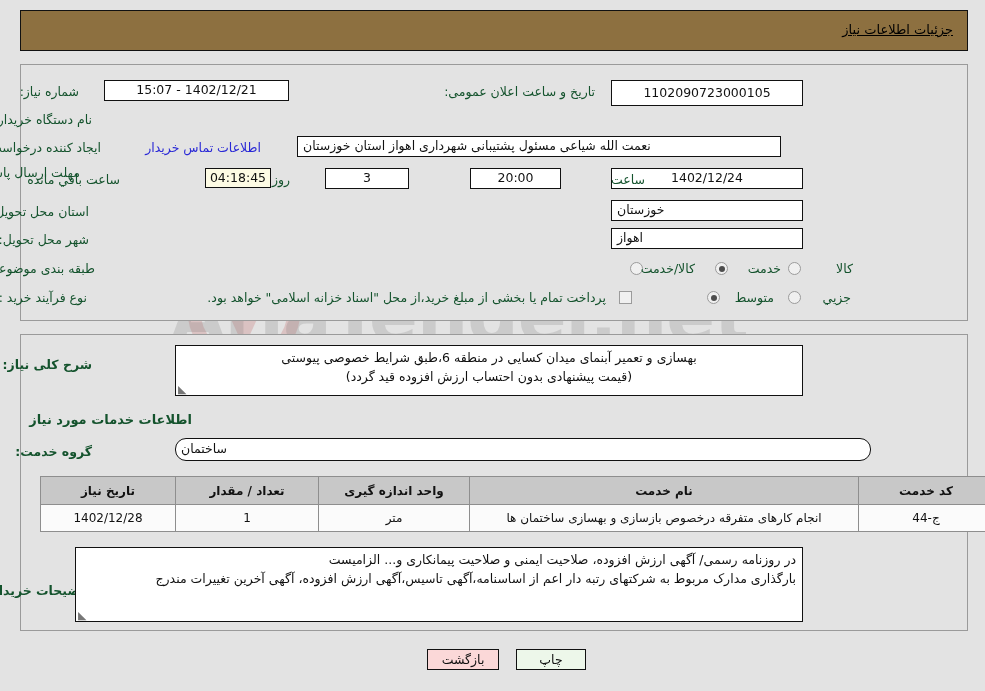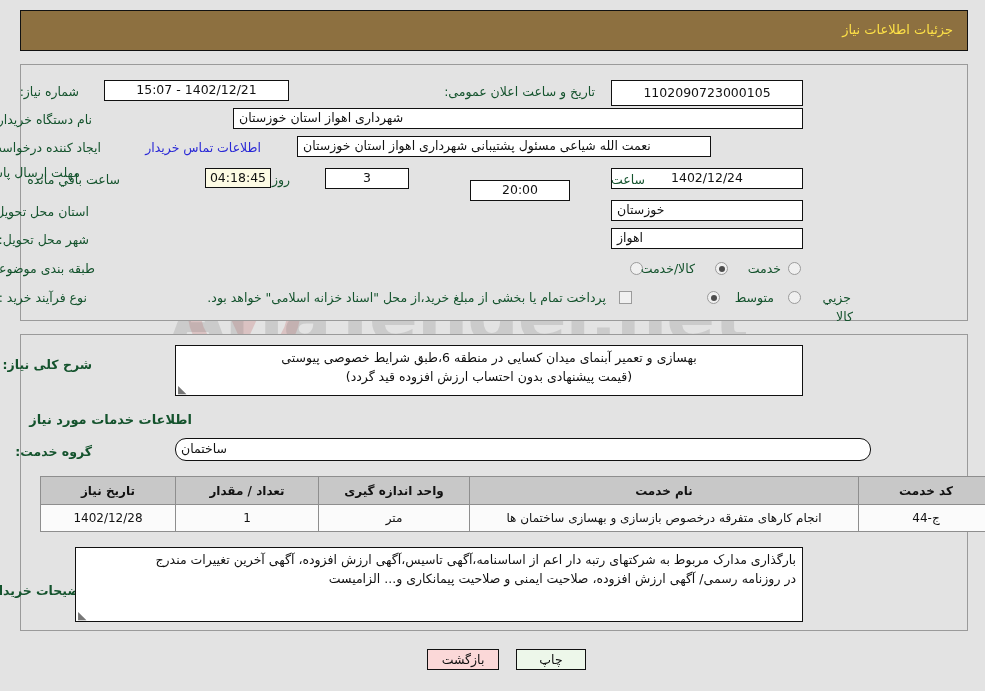--- a/index.html
+++ b/index.html
@@ -55,23 +55,24 @@
     height: 41px;
     background: #8d7040;
     border: 1px solid #111;
     box-sizing: border-box;
     z-index: 2;
   }
   #title-bar .title-text {
     position: absolute;
     right: 14px;
     top: 11px;
-    color: #fde047;
+    color: #000000;
     font-size: 13px;
     white-space: nowrap;
+    text-decoration: underline;
   }
 
   
   .panel {
     position: absolute;
     background: #e3e3e3;
     border: 1px solid #9a9a9a;
     box-sizing: border-box;
     z-index: 1;
   }
@@ -233,45 +234,44 @@
 
   <div class="panel" id="panel-top"></div>
 
   <div class="lbl" style="right:906px; top:84px;">شماره نیاز:</div>
   <div class="fld center" style="left:611px; top:80px; width:192px; height:26px;">1102090723000105</div>
 
   <div class="lbl" style="right:390px; top:84px;">تاریخ و ساعت اعلان عمومی:</div>
   <div class="fld center" style="left:104px; top:80px; width:185px; height:21px;">1402/12/21 - 15:07</div>
 
   <div class="lbl" style="right:893px; top:112px;">نام دستگاه خریدار:</div>
-  <div class="fld right" style="left:233px; top:108px; width:570px; height:21px;">شهرداری اهواز استان خوزستان</div>
 
   <div class="lbl" style="right:884px; top:140px;">ایجاد کننده درخواست:</div>
-  <div class="fld right" style="left:297px; top:136px; width:414px; height:21px;">نعمت الله شیاعی مسئول پشتیبانی شهرداری اهواز استان خوزستان</div>
+  <div class="fld right" style="left:297px; top:136px; width:484px; height:21px;">نعمت الله شیاعی مسئول پشتیبانی شهرداری اهواز استان خوزستان</div>
   <div class="linkish" style="right:724px; top:140px;">اطلاعات تماس خریدار</div>
 
   <div class="lbl" style="right:905px; top:164px; width:72px; text-align:right; line-height:1.45;">مهلت ارسال پاسخ: تا تاریخ:</div>
   <div class="fld center" style="left:611px; top:168px; width:192px; height:21px;">1402/12/24</div>
   <div class="lbl" style="right:340px; top:172px;margin-left:36px;">ساعت</div>
-  <div class="fld center" style="left:470px; top:180px; width:100px; height:21px;">20:00</div>
+  <div class="fld center" style="left:470px; top:168px; width:91px; height:21px;">20:00</div>
   <div class="fld center" style="left:325px; top:168px; width:84px; height:21px;">3</div>
   <div class="lbl" style="right:695px; top:172px;">روز و</div>
   <div class="fld timer center" style="left:205px; top:168px; width:66px; height:20px;">04:18:45</div>
   <div class="lbl" style="right:865px; top:172px;">ساعت باقي مانده</div>
 
   <div class="lbl" style="right:896px; top:204px;">استان محل تحویل:</div>
   <div class="fld right" style="left:611px; top:200px; width:192px; height:21px;">خوزستان</div>
 
   <div class="lbl" style="right:896px; top:232px;">شهر محل تحویل:</div>
   <div class="fld right" style="left:611px; top:228px; width:192px; height:21px;">اهواز</div>
 
   <div class="lbl" style="right:890px; top:261px;">طبقه بندی موضوعی:</div>
 
   <div class="radio" style="left:788px; top:262px;"></div>
-  <div class="lbl" style="right:132px; top:261px;margin-top:48px;">کالا</div>
+  <div class="lbl" style="right:132px; top:261px;">کالا</div>
 
   <div class="radio on" style="left:715px; top:262px;"></div>
   <div class="lbl" style="right:204px; top:261px;">خدمت</div>
 
   <div class="radio" style="left:630px; top:262px;"></div>
   <div class="lbl" style="right:290px; top:261px;">کالا/خدمت</div>
 
   <div class="lbl" style="right:898px; top:290px;">نوع فرآیند خرید :</div>
 
   <div class="radio" style="left:788px; top:291px;"></div>
@@ -315,21 +315,21 @@
         <td class="name">انجام کارهای متفرقه درخصوص بازسازی و بهسازی ساختمان ها</td>
         <td>متر</td>
         <td>1</td>
         <td>1402/12/28</td>
       </tr>
     </tbody>
   </table>
 
   <div class="lbl lbl-bold" style="right:893px; top:583px;">توضیحات خریدار:</div>
   <div class="tbox" style="left:75px; top:547px; width:728px; height:75px;">
+    <div>در روزنامه رسمی/  آگهی ارزش افزوده، صلاحیت ایمنی و صلاحیت پیمانکاری و... الزامیست</div>
     <div>بارگذاری مدارک مربوط به شرکتهای رتبه دار  اعم از اساسنامه،آگهی تاسیس،آگهی ارزش افزوده، آگهی آخرین تغییرات مندرج</div>
-    <div>در روزنامه رسمی/  آگهی ارزش افزوده، صلاحیت ایمنی و صلاحیت پیمانکاری و... الزامیست</div>
     <span class="grip">◢</span>
   </div>
 
   <div class="btn" id="btn-print">چاپ</div>
   <div class="btn" id="btn-back">بازگشت</div>
 
 </div>
 
 </body></html>

